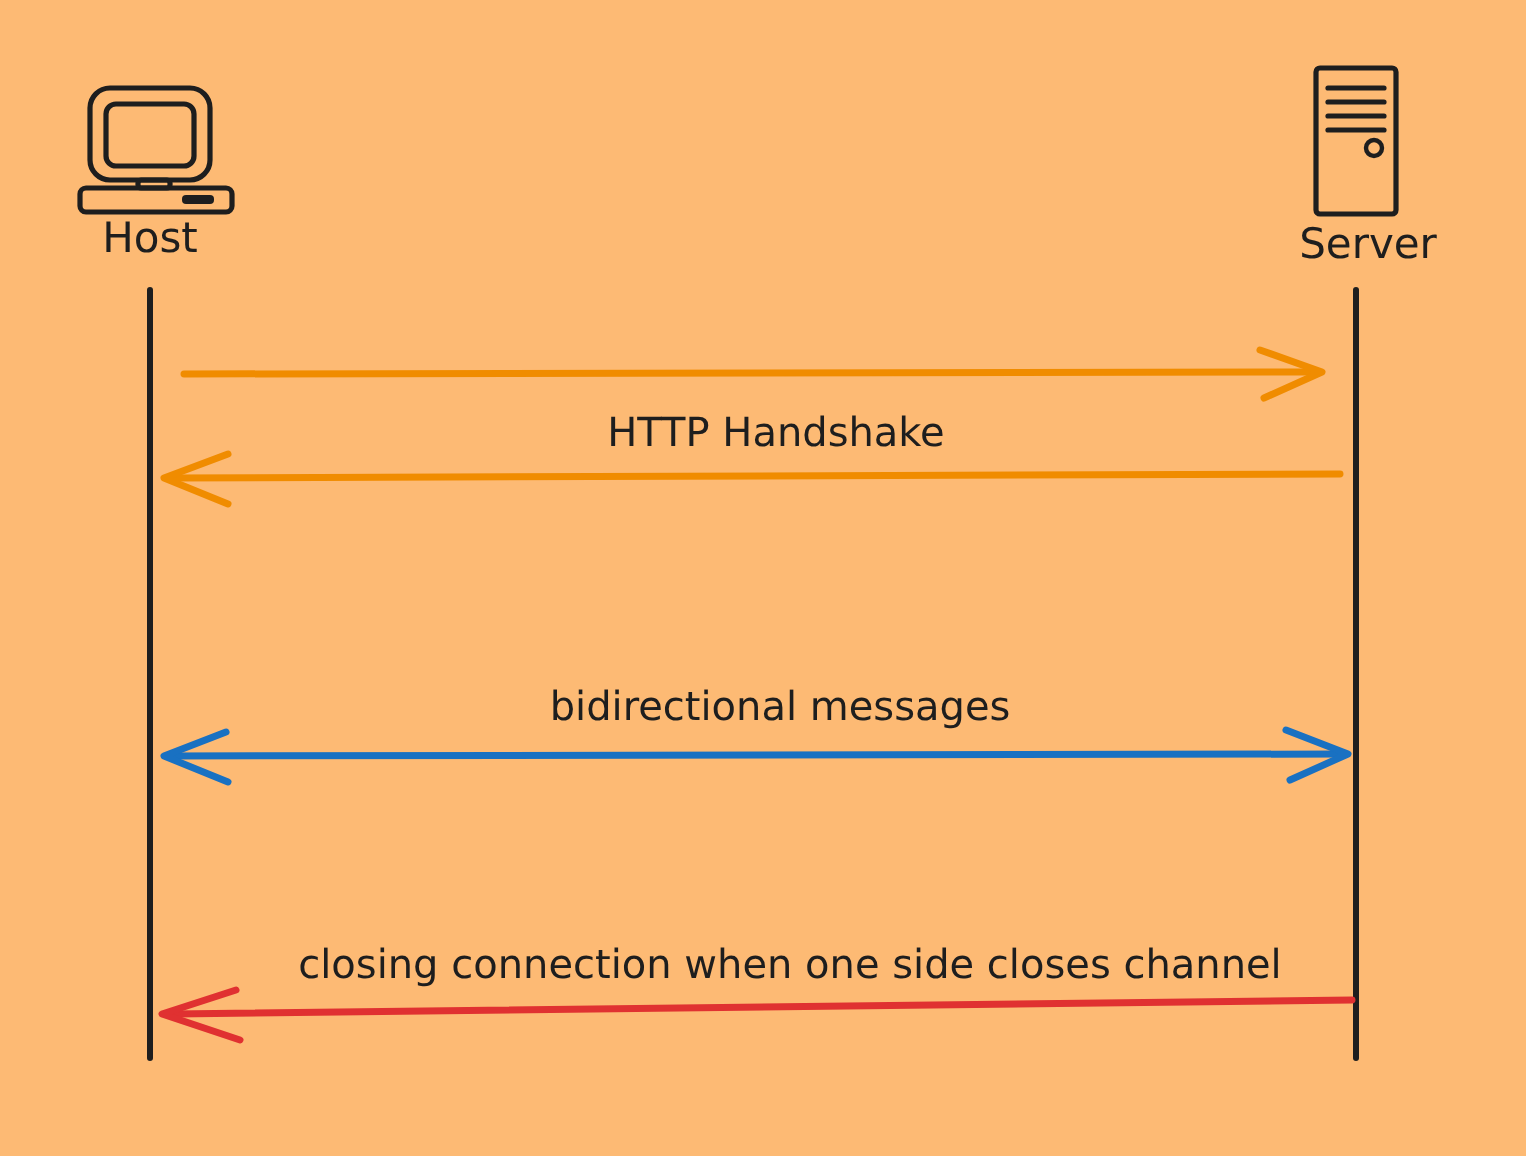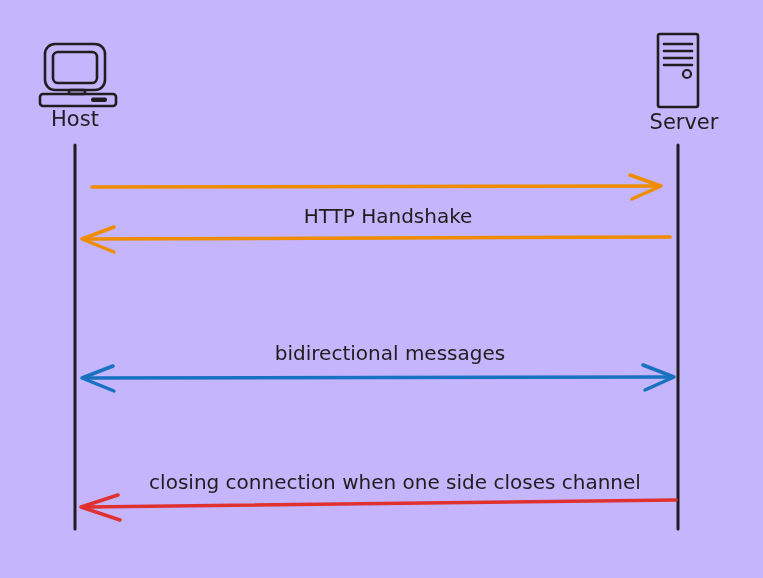--- a/index.html
+++ b/index.html
@@ -4,21 +4,21 @@
 <style>
   html, body {
     margin: 0;
     padding: 0;
     background: #ffffff;
   }
   .canvas {
     position: relative;
     width: 763px;
     height: 578px;
-    background: #c4b5fd;
+    background: #fdba74;
     overflow: hidden;
     font-family: "DejaVu Sans", sans-serif;
   }
   svg text {
     font-family: "DejaVu Sans", sans-serif;
     fill: #1e1e1e;
   }
   .actor-label {
     font-size: 21px;
   }

